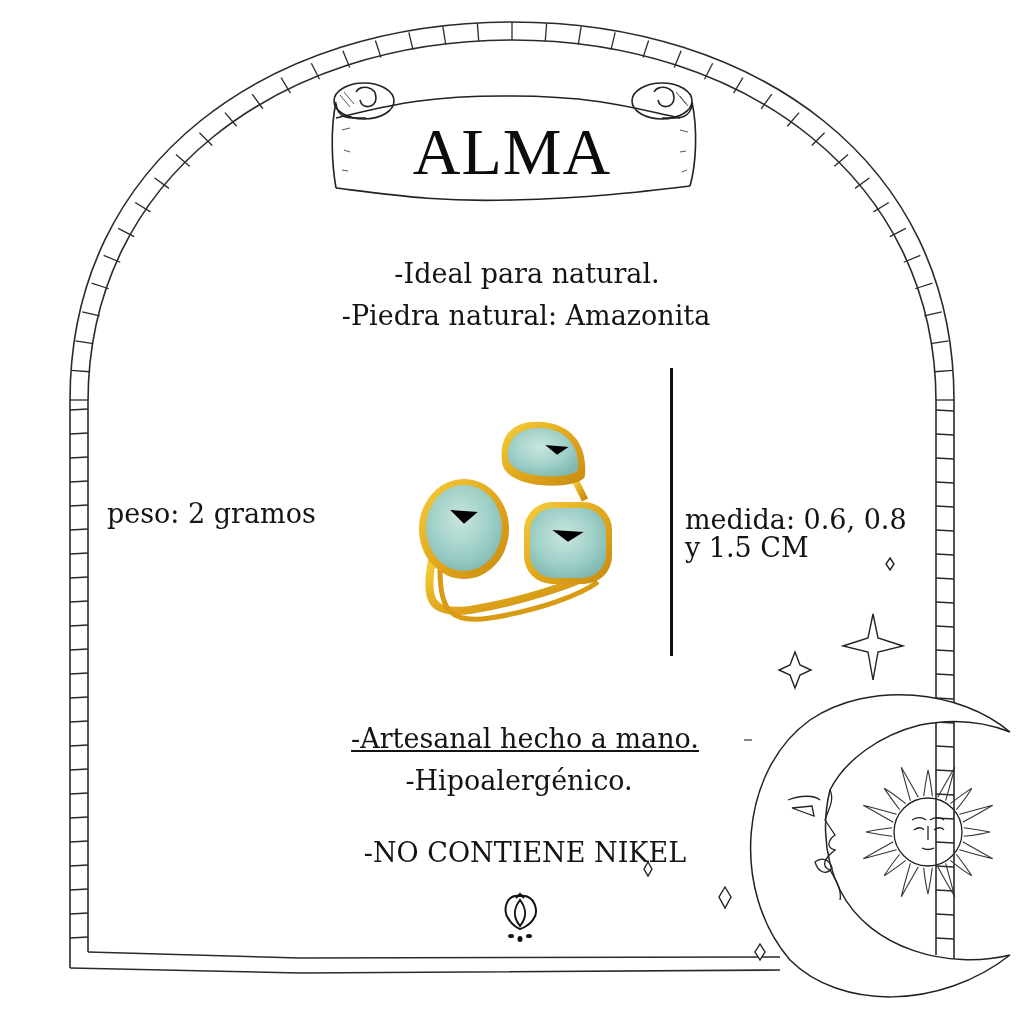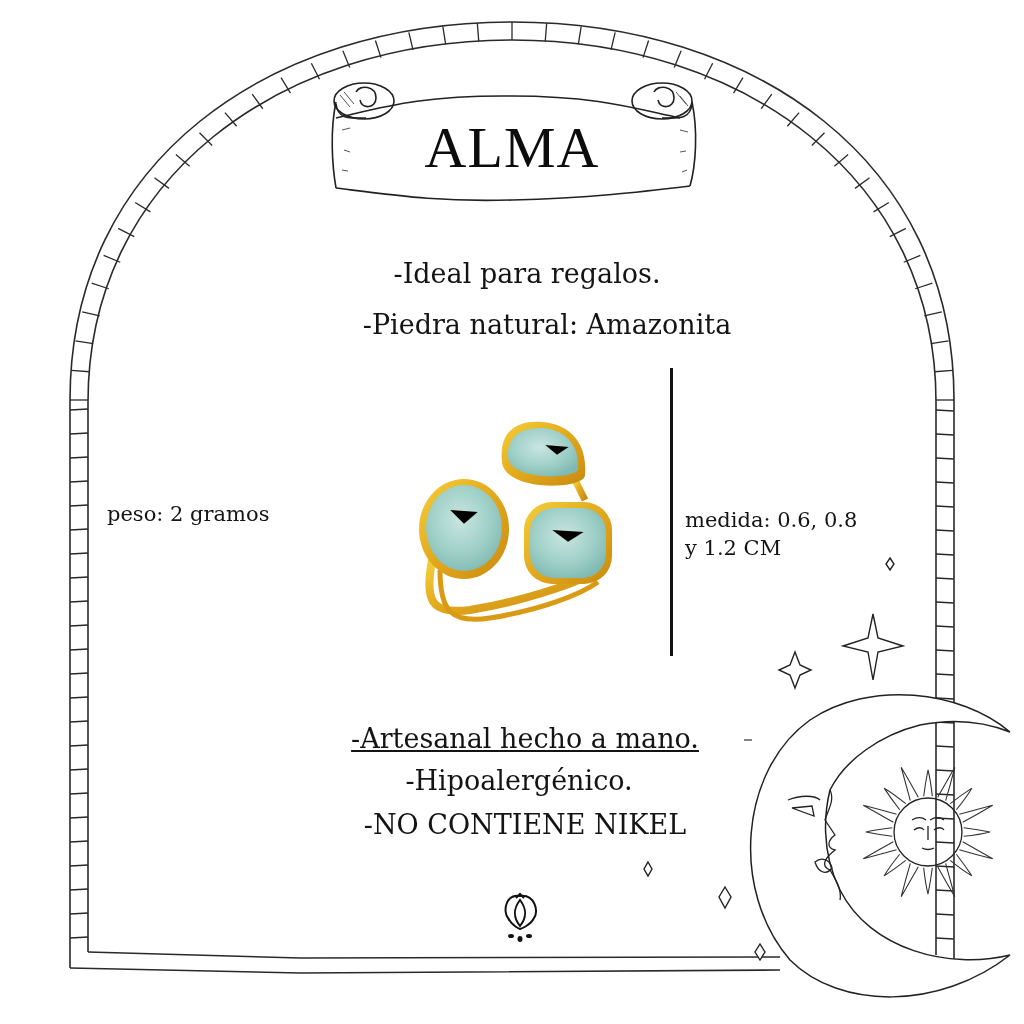--- a/index.html
+++ b/index.html
@@ -1,23 +1,23 @@
 <!DOCTYPE html>
 <html><head>
 <meta charset="utf-8">
 <style>
   html, body { margin: 0; padding: 0; background: #ffffff; }
   body { width: 1024px; height: 1024px; position: relative; overflow: hidden;
          font-family: "DejaVu Serif", "Liberation Serif", serif; color: #111; }
   .layer { position: absolute; left: 0; top: 0; }
   .txt { position: absolute; white-space: nowrap; font-family: "DejaVu Serif", "Liberation Serif", serif; color: #141414; }
   .center { transform: translateX(-50%); text-align: center; }
-  #title { left: 512px; top: 114px; font-family: "Liberation Serif", serif; font-size: 58px; letter-spacing: 1px; color: #0c0c0c; }
+  #title { left: 512px; top: 114px; font-family: "Liberation Serif", serif; font-size: 66px; letter-spacing: 1px; color: #0c0c0c; }
   .line-top { font-size: 27px; line-height: 42px; }
-  .side { font-size: 21px; line-height: 42px; }
+  .side { font-size: 27px; line-height: 42px; }
   .divider { position: absolute; left: 670px; top: 368px; width: 3px; height: 288px; background: #111; }
 </style>
 </head>
 <body>
 
 <svg class="layer" width="1024" height="1024" viewBox="0 0 1024 1024">
   <g fill="none" stroke="#2a2a2a" stroke-width="1.6">
 
     <path d="M 70 968 L 70 400 C 70 160 270 22 512 22 C 754 22 954 160 954 400 L 954 968"></path>
 
@@ -133,33 +133,33 @@
     <path d="M 692 104 C 690 120 678 118 662 118"></path>
   </g>
   <g stroke="#555" stroke-width="1">
     <path d="M 342 130 l 8 -2 M 344 150 l 6 2 M 342 170 l 6 1 M 680 130 l 8 2 M 680 152 l 6 -1 M 682 172 l 5 -2"></path>
     <path d="M 340 95 l 10 12 M 344 92 l 10 12 M 676 92 l 10 12 M 680 96 l 8 10"></path>
   </g>
 </svg>
 
 <div id="title" class="txt center">ALMA</div>
 
-<div class="txt center line-top" style="left:527px; top:253px;">-Ideal para regalos.</div>
-<div class="txt center line-top" style="left:526px; top:304px;margin-left:21px;">-Piedra natural: Amazonita</div>
+<div class="txt center line-top" style="left:527px; top:253px;">-Ideal para natural.</div>
+<div class="txt center line-top" style="left:526px; top:295px;">-Piedra natural: Amazonita</div>
 
 <div class="txt side" style="left:107px; top:493px;">peso: 2 gramos</div>
 
 <div class="divider"></div>
 
 <div class="txt side" style="left:685px; top:482px;margin-top:17px;">medida: 0.6, 0.8</div>
-<div class="txt side" style="left:685px; top:527px;">y 1.2 CM</div>
+<div class="txt side" style="left:685px; top:527px;">y 1.5 CM</div>
 
 <div class="txt center line-top" style="left:525px; top:718px;text-decoration:underline;">-Artesanal hecho a mano.</div>
 <div class="txt center line-top" style="left:519px; top:760px;">-Hipoalergénico.</div>
-<div class="txt center line-top" style="left:525px; top:804px;">-NO CONTIENE NIKEL</div>
+<div class="txt center line-top" style="left:525px; top:832px;">-NO CONTIENE NIKEL</div>
 
 <svg class="layer" width="1024" height="1024" viewBox="0 0 1024 1024">
   <defs>
     <radialGradient id="stone" cx="45%" cy="40%" r="65%">
       <stop offset="0%" stop-color="#c9e6df"></stop>
       <stop offset="60%" stop-color="#9fd0c8"></stop>
       <stop offset="100%" stop-color="#7fb9b2"></stop>
     </radialGradient>
     <linearGradient id="gold" x1="0" y1="0" x2="1" y2="1">
       <stop offset="0%" stop-color="#f4cf3c"></stop>

